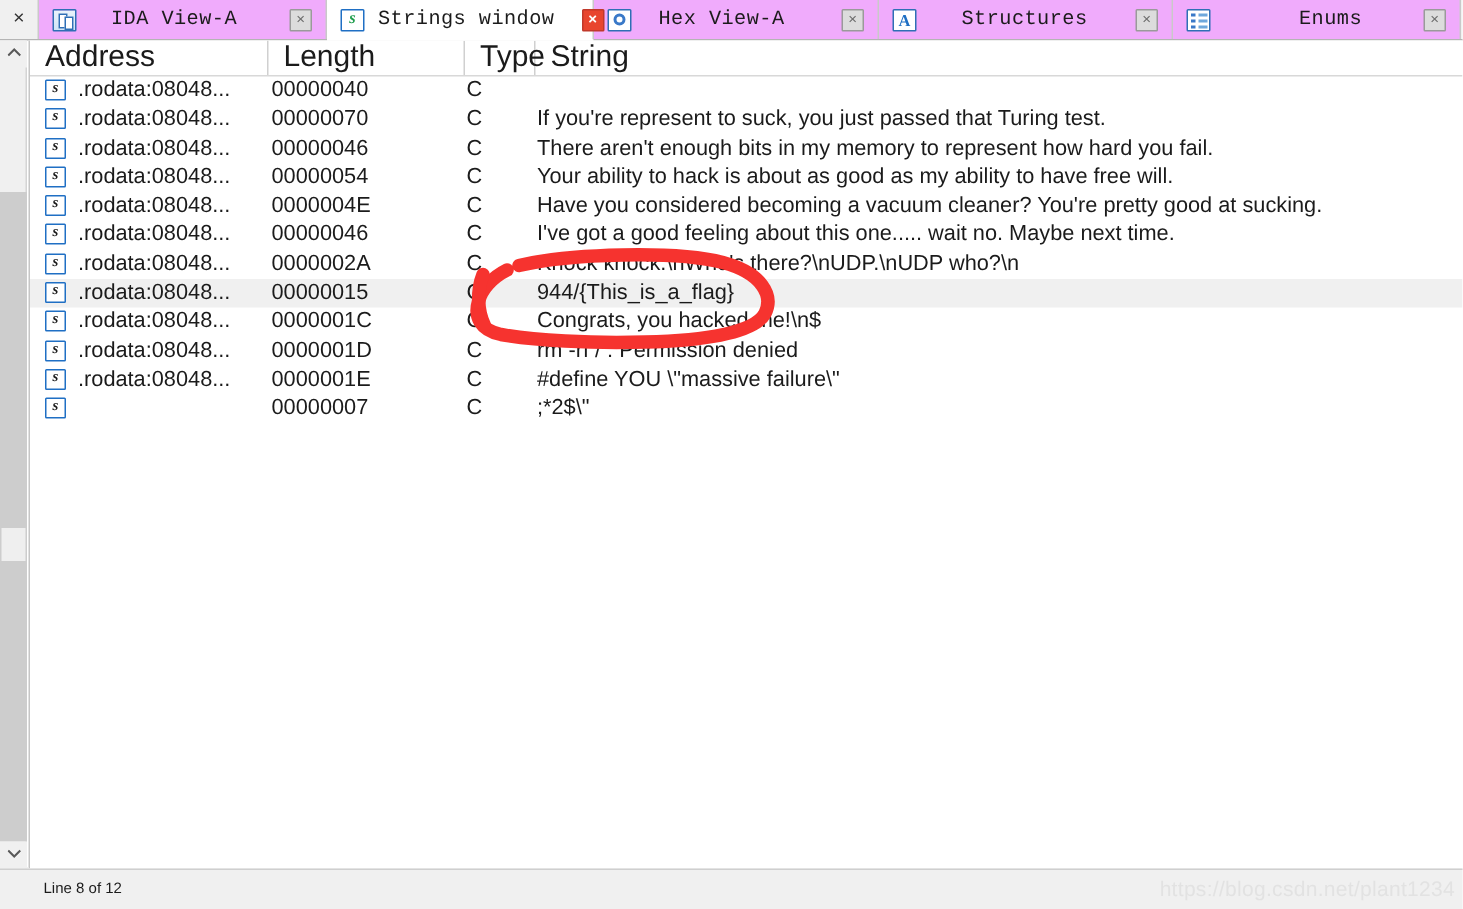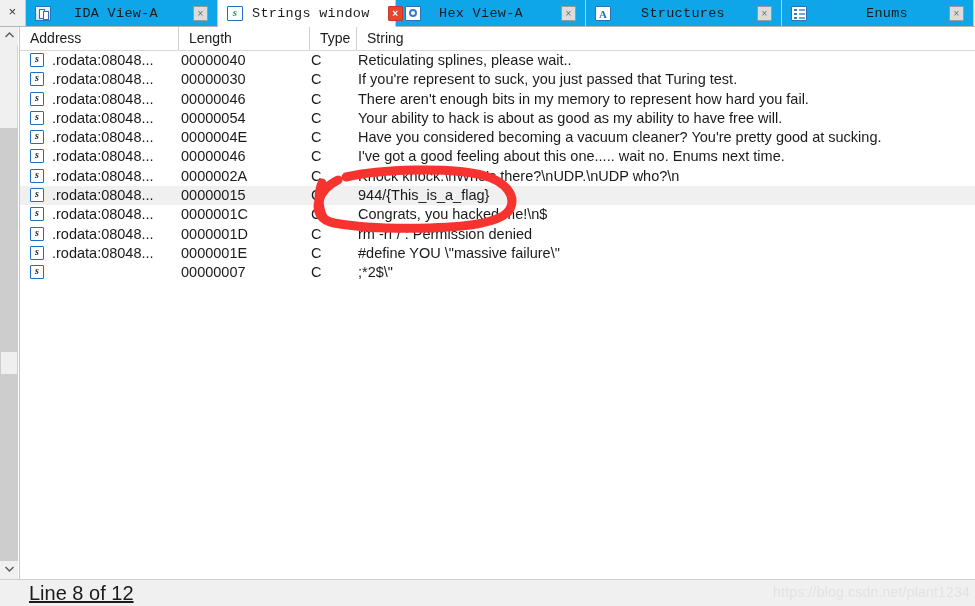--- a/index.html
+++ b/index.html
@@ -46,21 +46,21 @@
     border-right: 1px solid #c9c9c9;
     box-sizing: border-box;
     padding-bottom: 2px;
   }
   .tab {
     position: relative;
     display: flex;
     align-items: center;
     gap: 9px;
     padding: 0 9px 0 9px;
-    background: #0ea5e9;
+    background: #f0abfc;
     border-right: 1px solid #c9c9c9;
     box-sizing: border-box;
     font-family: "Liberation Mono", monospace;
     font-size: 13.5px;
     color: #1b1b1b;
     white-space: nowrap;
   }
   .tab.active {
     background: #ffffff;
     border-bottom: 1px solid #ffffff;
@@ -246,21 +246,21 @@
     height: 24px;
     background: #ffffff;
     border-bottom: 1px solid #d8d8d8;
     box-sizing: border-box;
   }
   .head-cell {
     position: absolute;
     top: 0;
     height: 23px;
     line-height: 23px;
-    font-size: 14px;
+    font-size: 20px;
     color: #1b1b1b;
     padding-left: 10px;
     border-right: 1px solid #d0d0d0;
     box-sizing: border-box;
     white-space: nowrap;
   }
   .hc-addr  { left: 0;   width: 159px; }
   .hc-len   { left: 159px; width: 131px; }
   .hc-type  { left: 290px; width: 47px; }
   .hc-str   { left: 337px; width: 619px; border-right: none; }
@@ -305,23 +305,22 @@
     left: 0; bottom: 0;
     width: 975px; height: 27px;
     background: #f0f0f0;
     border-top: 1px solid #cfcfcf;
     box-sizing: border-box;
   }
   .statusbar .status-text {
     position: absolute;
     left: 29px; top: 0;
     line-height: 26px;
-    font-size: 20px;
+    font-size: 10px;
     color: #1b1b1b;
-    text-decoration: underline;
   }
   .watermark {
     position: absolute;
     right: 5px; top: 0;
     line-height: 25px;
     font-size: 14px;
     color: #e2e2e2;
     letter-spacing: 0.2px;
     white-space: nowrap;
   }
@@ -414,28 +413,27 @@
     </div>
 
     <div class="rows" id="rows">
         <div class="row">
           <span class="cell c-icon ic ic-strings">
             <i>s</i>
           </span>
           <div class="cell c-addr">.rodata:08048...</div>
           <div class="cell c-len">00000040</div>
           <div class="cell c-type">C</div>
-          <div class="cell c-str">Reticulating splines, please wait..</div>
-        </div>
-        <div class="row">
-          <span class="cell c-icon ic ic-strings">
-            <i>s</i>
-          </span>
-          <div class="cell c-addr">.rodata:08048...</div>
-          <div class="cell c-len">00000030</div>
+        </div>
+        <div class="row">
+          <span class="cell c-icon ic ic-strings">
+            <i>s</i>
+          </span>
+          <div class="cell c-addr">.rodata:08048...</div>
+          <div class="cell c-len">00000070</div>
           <div class="cell c-type">C</div>
           <div class="cell c-str">If you're represent to suck, you just passed that Turing test.</div>
         </div>
         <div class="row">
           <span class="cell c-icon ic ic-strings">
             <i>s</i>
           </span>
           <div class="cell c-addr">.rodata:08048...</div>
           <div class="cell c-len">00000046</div>
           <div class="cell c-type">C</div>
@@ -459,21 +457,21 @@
           <div class="cell c-type">C</div>
           <div class="cell c-str">Have you considered becoming a vacuum cleaner? You're pretty good at sucking.</div>
         </div>
         <div class="row">
           <span class="cell c-icon ic ic-strings">
             <i>s</i>
           </span>
           <div class="cell c-addr">.rodata:08048...</div>
           <div class="cell c-len">00000046</div>
           <div class="cell c-type">C</div>
-          <div class="cell c-str">I've got a good feeling about this one..... wait no. Enums next time.</div>
+          <div class="cell c-str">I've got a good feeling about this one..... wait no. Maybe next time.</div>
         </div>
         <div class="row">
           <span class="cell c-icon ic ic-strings">
             <i>s</i>
           </span>
           <div class="cell c-addr">.rodata:08048...</div>
           <div class="cell c-len">0000002A</div>
           <div class="cell c-type">C</div>
           <div class="cell c-str">Knock knock.\nWho's there?\nUDP.\nUDP who?\n</div>
         </div>

